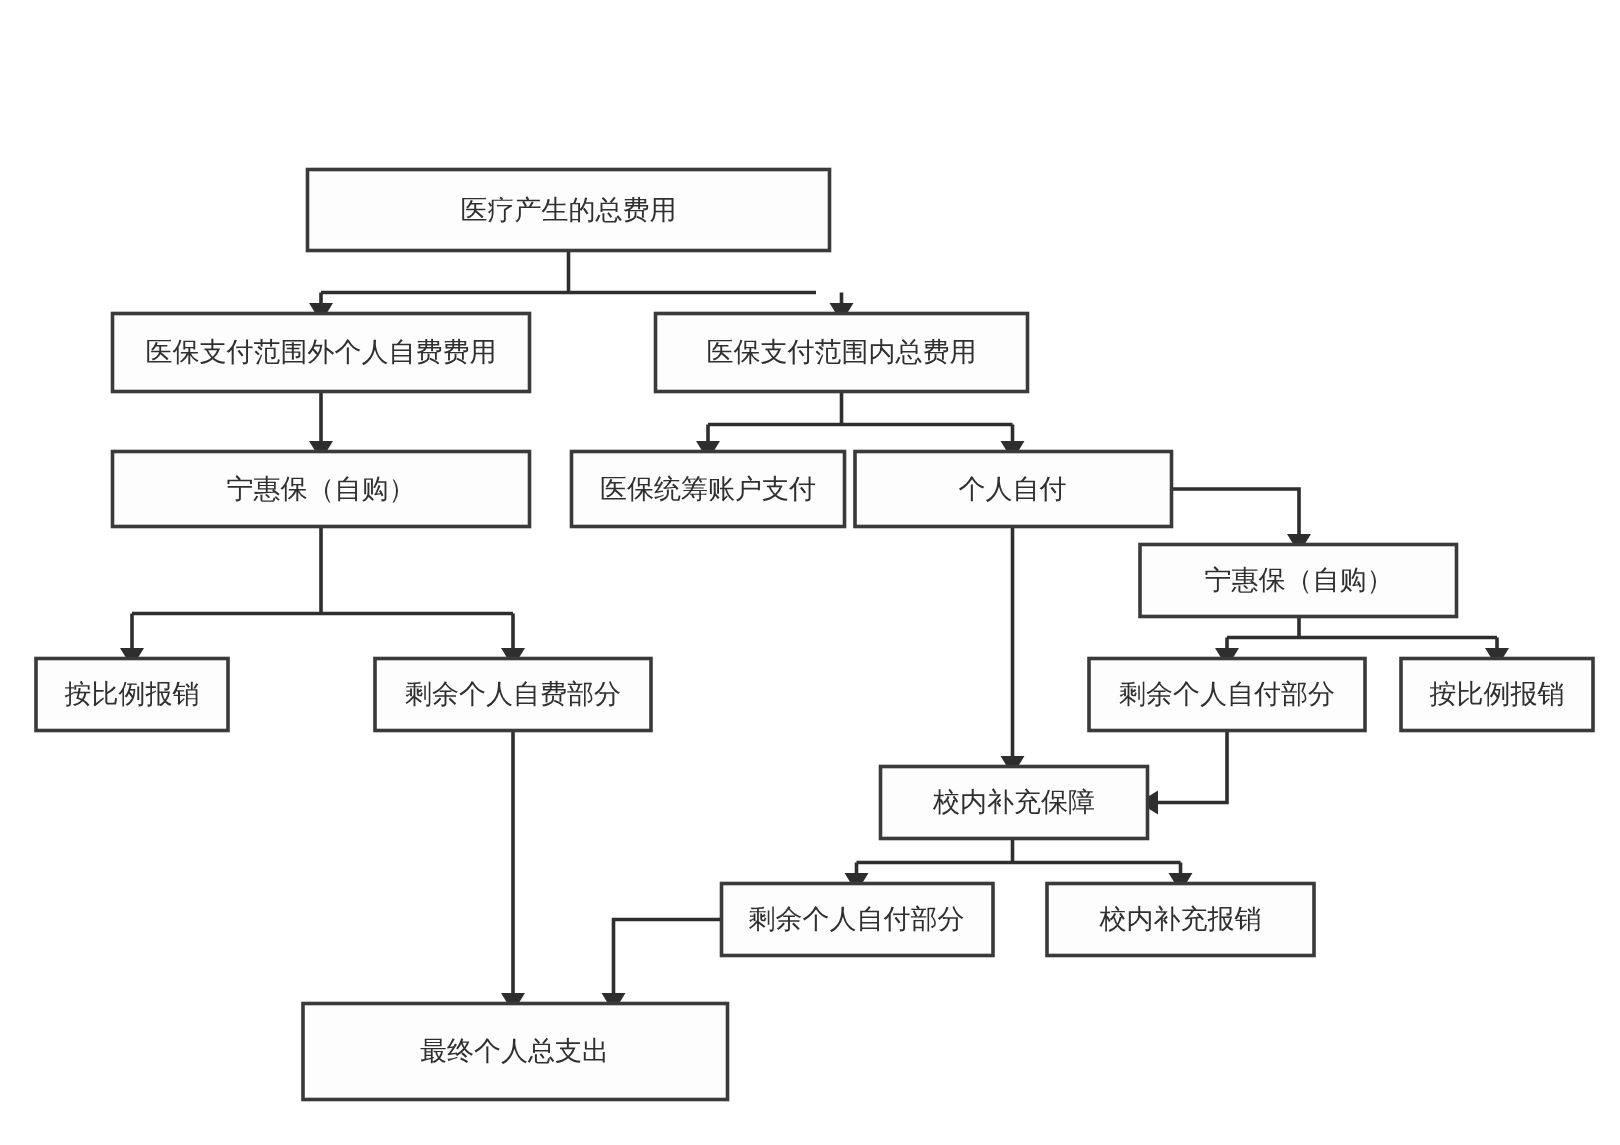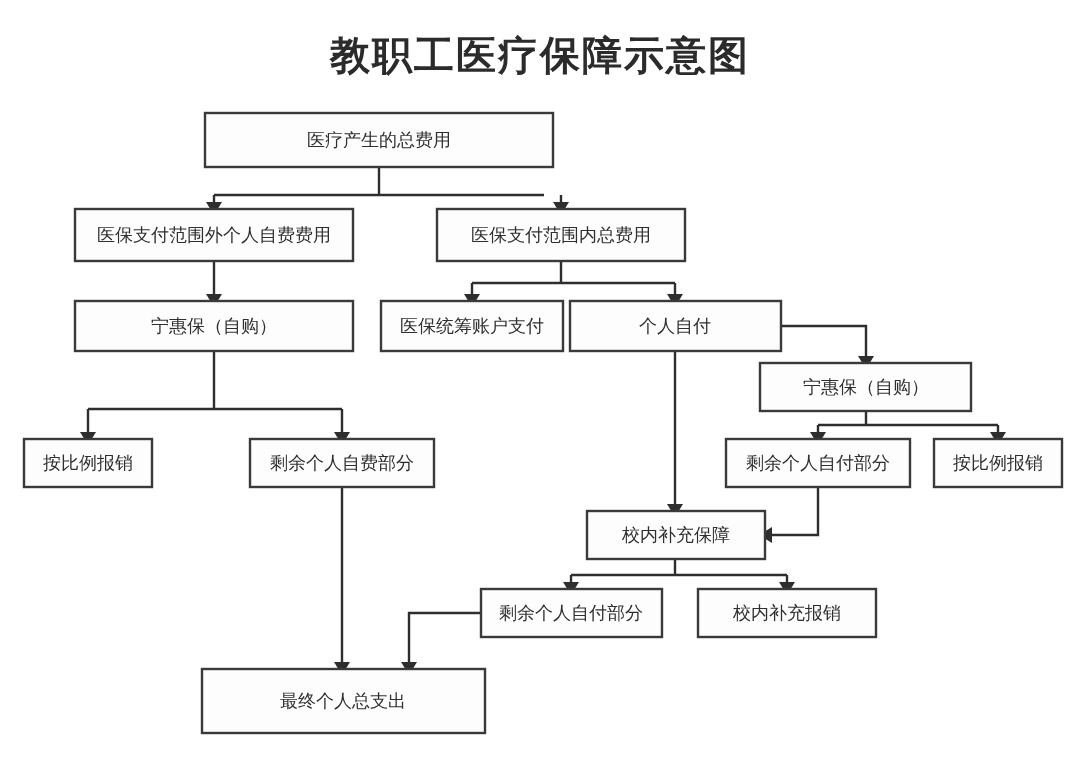--- a/index.html
+++ b/index.html
@@ -59,21 +59,20 @@
   .arrow-head {
     fill: #2e2e2e;
     stroke: none;
   }
 </style>
 </head>
 <body>
 
 <div id="page">
 
-  <div id="chart-title">教职工医疗保障示意图</div>
 
   <svg id="flow-svg" width="1080" height="763" viewBox="0 0 1080 763">
 
     <g>
 
       <path class="edge" d="M 379 167 L 379 195 M 214 195 L 544 195 M 214 195 L 214 203 M 561 195 L 561 203"></path>
       <polygon class="arrow-head" points="206,202 222,202 214,215"></polygon>
       <polygon class="arrow-head" points="553,202 569,202 561,215"></polygon>
 
       <path class="edge" d="M 214 261 L 214 295"></path>

